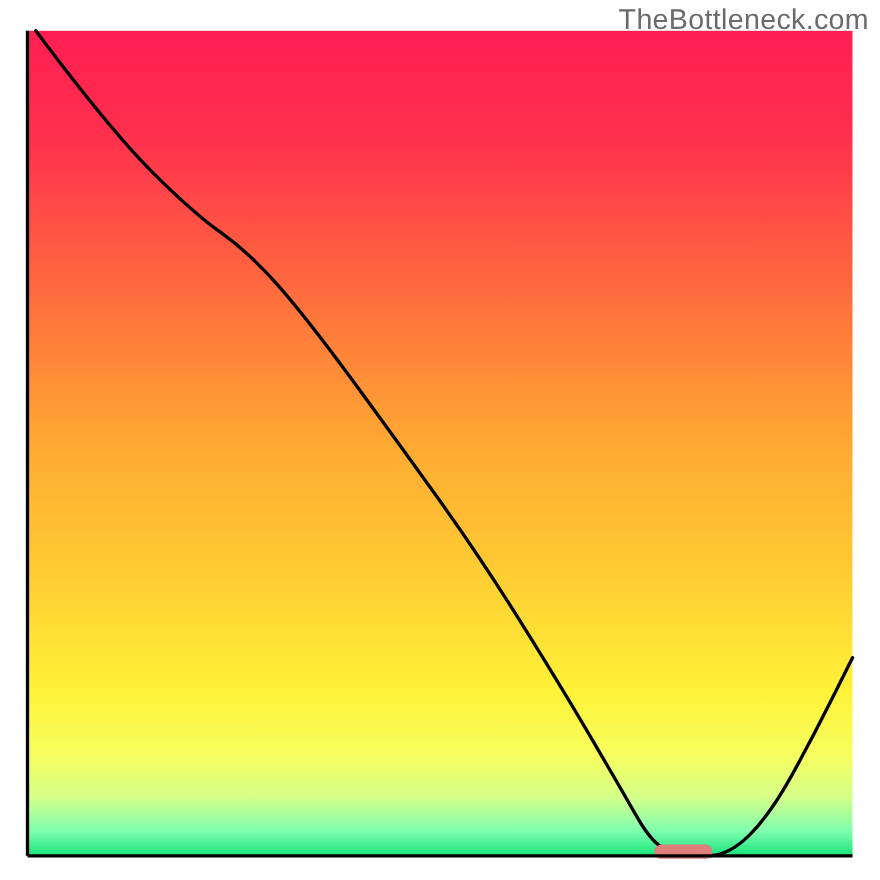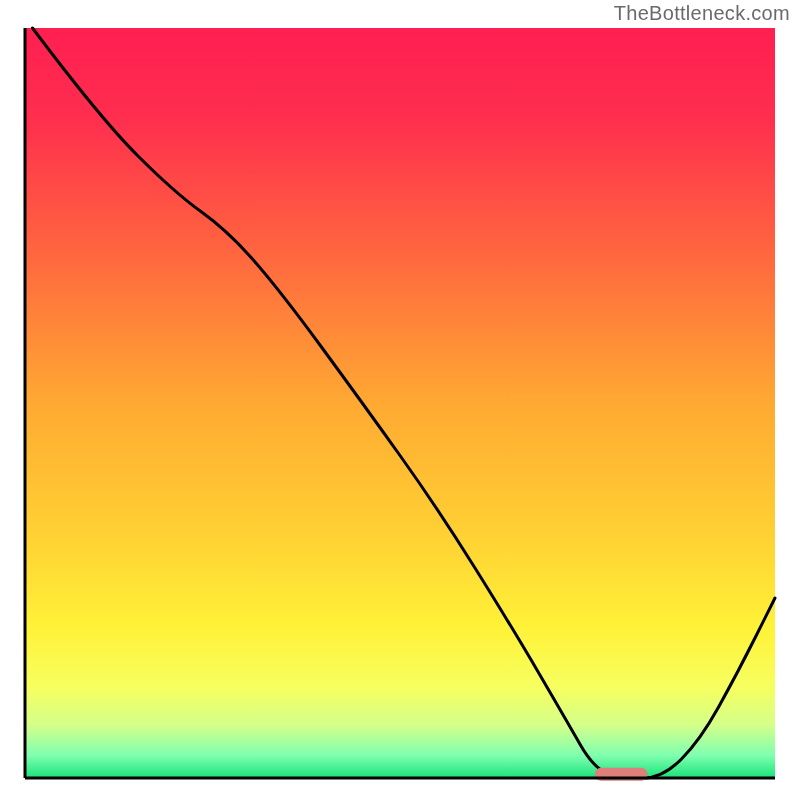--- a/index.html
+++ b/index.html
@@ -12,21 +12,21 @@
   }
   .frame {
     position: relative;
     width: 800px;
     height: 800px;
   }
   .watermark {
     position: absolute;
     top: 2px;
     right: 10px;
-    font-size: 20px;
+    font-size: 26px;
     font-weight: 500;
     color: #6a6a6a;
     letter-spacing: 0.3px;
   }
   svg {
     display: block;
     position: absolute;
     top: 0;
     left: 0;
   }

